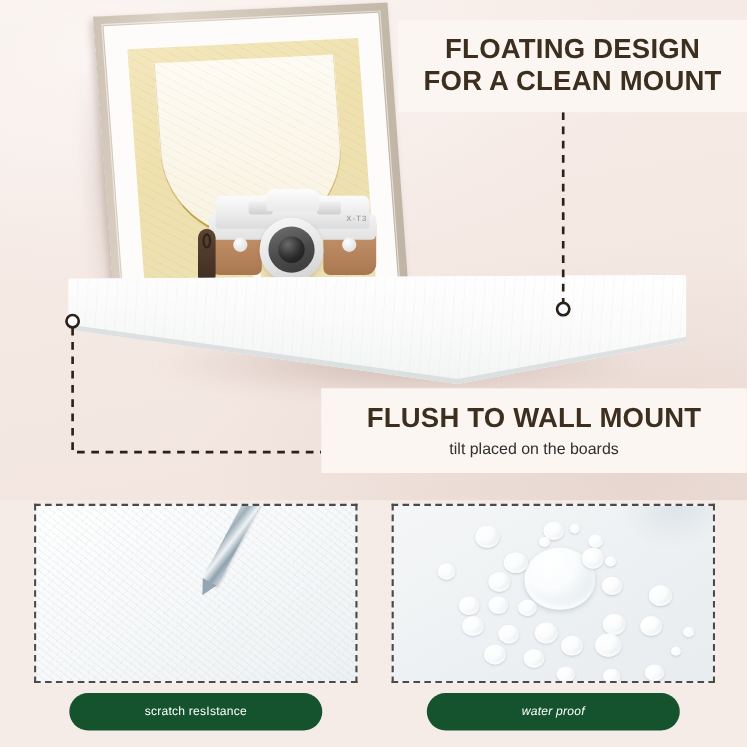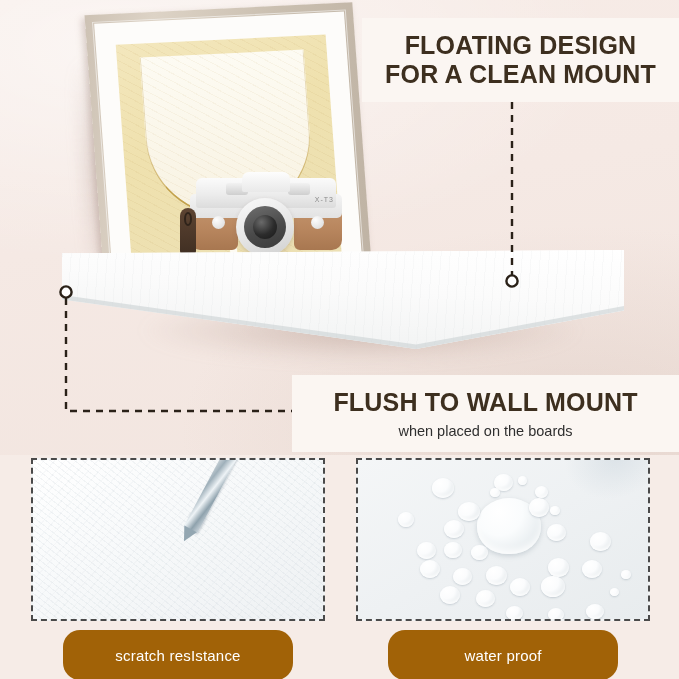--- a/index.html
+++ b/index.html
@@ -294,21 +294,21 @@
     top: 18px;
     width: 317px;
     height: 84px;
     display: flex;
     flex-direction: column;
     align-items: center;
     justify-content: center;
   }
   #callout-bottom {
     left: 292px;
-    top: 375px;
+    top: 353px;
     width: 387px;
     height: 77px;
     display: flex;
     flex-direction: column;
     align-items: center;
     justify-content: center;
     padding-top: 2px;
     box-sizing: border-box;
   }
   .callout-title {
@@ -453,33 +453,33 @@
     height: 56px;
     border-radius: 50% 50% 48% 48%;
     background: radial-gradient(circle at 34% 24%, #ffffff 0%, #fafcfd 40%, #e4eaed 80%, #d4dbdf 100%);
     box-shadow: 0 2px 5px rgba(150,165,175,0.42), inset 0 -4px 6px rgba(255,255,255,0.85);
   }
 
   
   .pill {
     position: absolute;
     top: 175px;
-    height: 50px;
+    height: 34px;
     border-radius: 17px;
-    background: #a16207;
+    background: #14532d;
     color: #ffffff;
-    font-size: 15px;
+    font-size: 11px;
     font-weight: 400;
     display: flex;
     align-items: center;
     justify-content: center;
     letter-spacing: 0.2px;
   }
   #pill-left { left: 63px; width: 230px; }
-  #pill-right { left: 388px; width: 230px; }
+  #pill-right { left: 388px; width: 230px; font-style: italic; }
 </style>
 </head>
 <body>
 
 <div id="canvas">
 
   <div class="hero">
     <div class="wall-shade"></div>
 
     <div class="frame-wrap">
@@ -536,21 +536,21 @@
       <circle class="leader-dot" cx="66" cy="292" r="5.6"></circle>
     </svg>
 
     <div class="callout" id="callout-top">
       <div class="callout-title">FLOATING DESIGN</div>
       <div class="callout-title">FOR A CLEAN MOUNT</div>
     </div>
 
     <div class="callout" id="callout-bottom">
       <div class="callout-title">FLUSH TO WALL MOUNT</div>
-      <div class="callout-sub">when placed on the boards</div>
+      <div class="callout-sub">tilt placed on the boards</div>
     </div>
   </div>
 
   <div class="panels">
 
     <div class="panel" id="panel-left">
       <div class="panel-media">
         <div class="surface-white"></div>
         <div class="surface-grain"></div>
         <div class="scratch-mark"></div>

